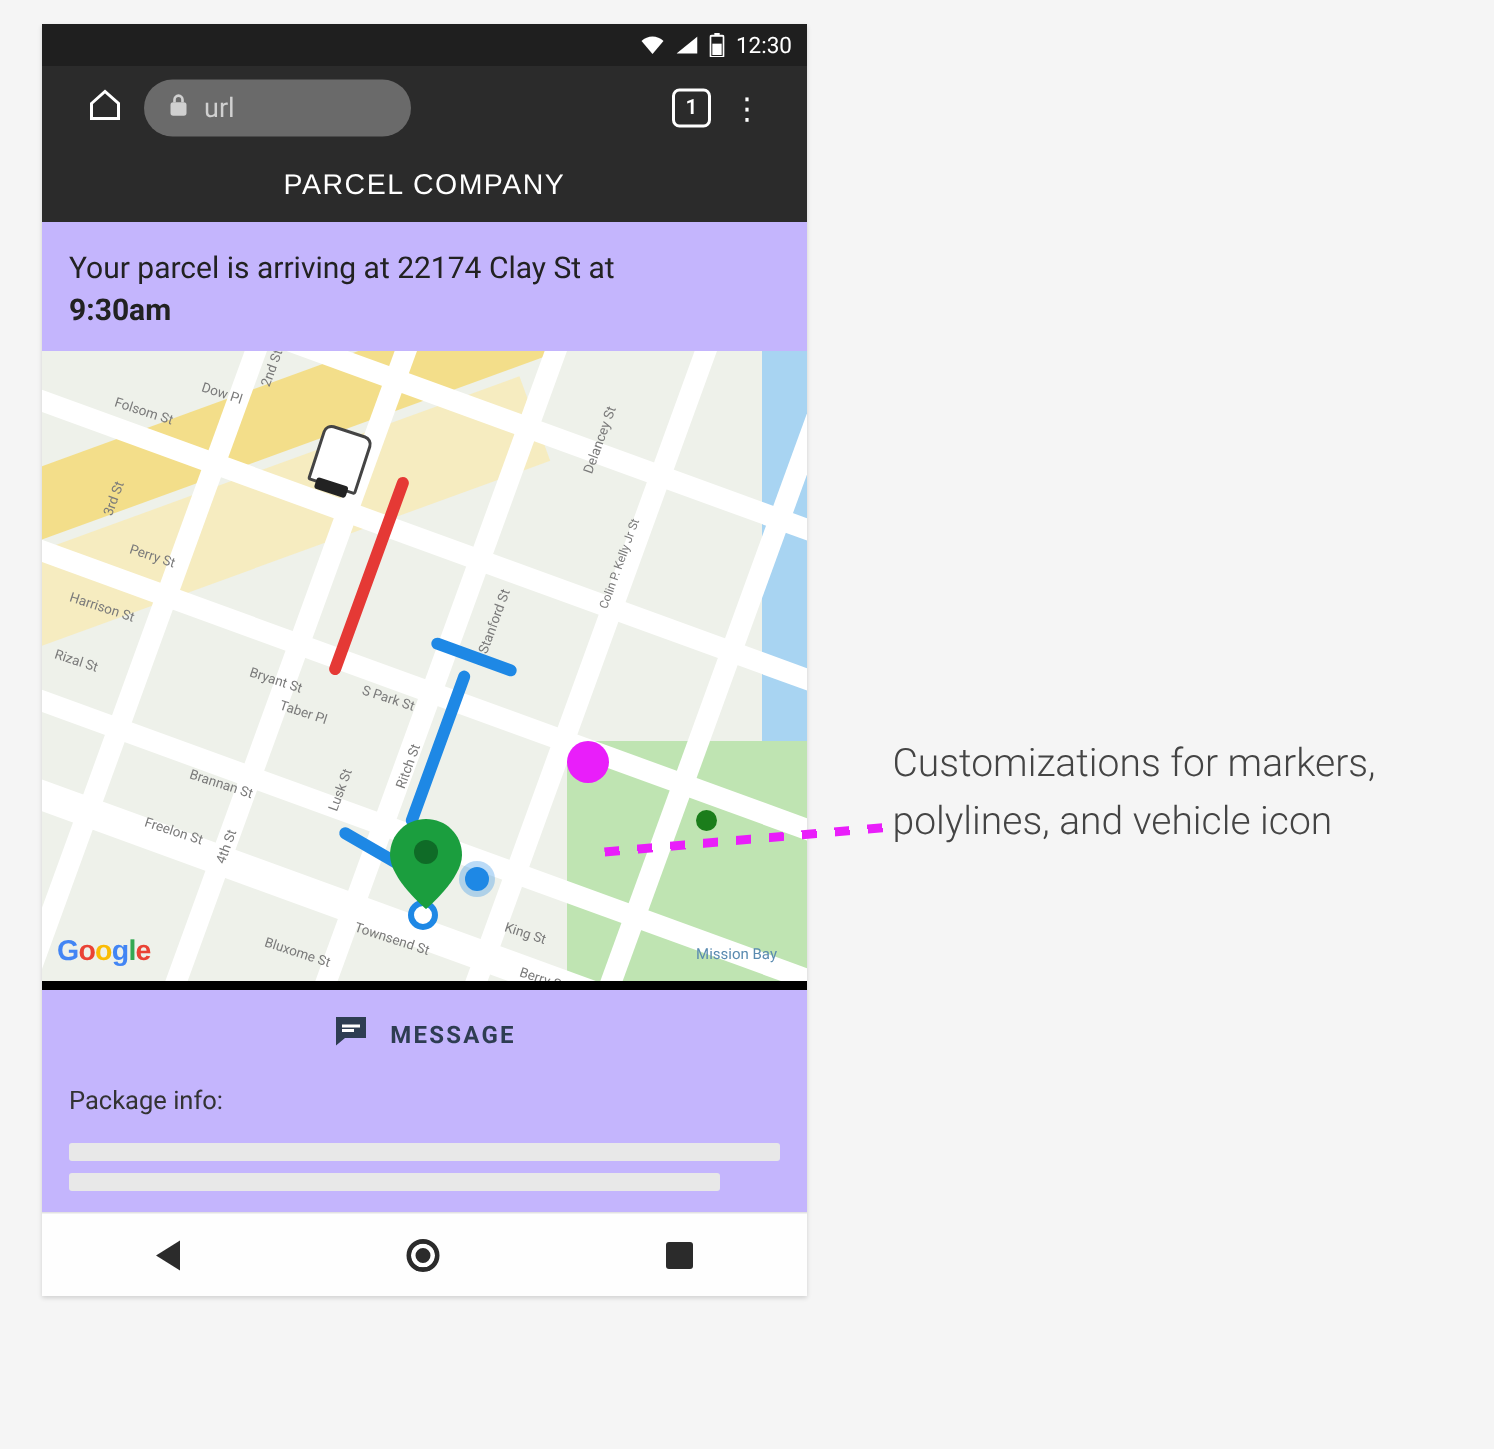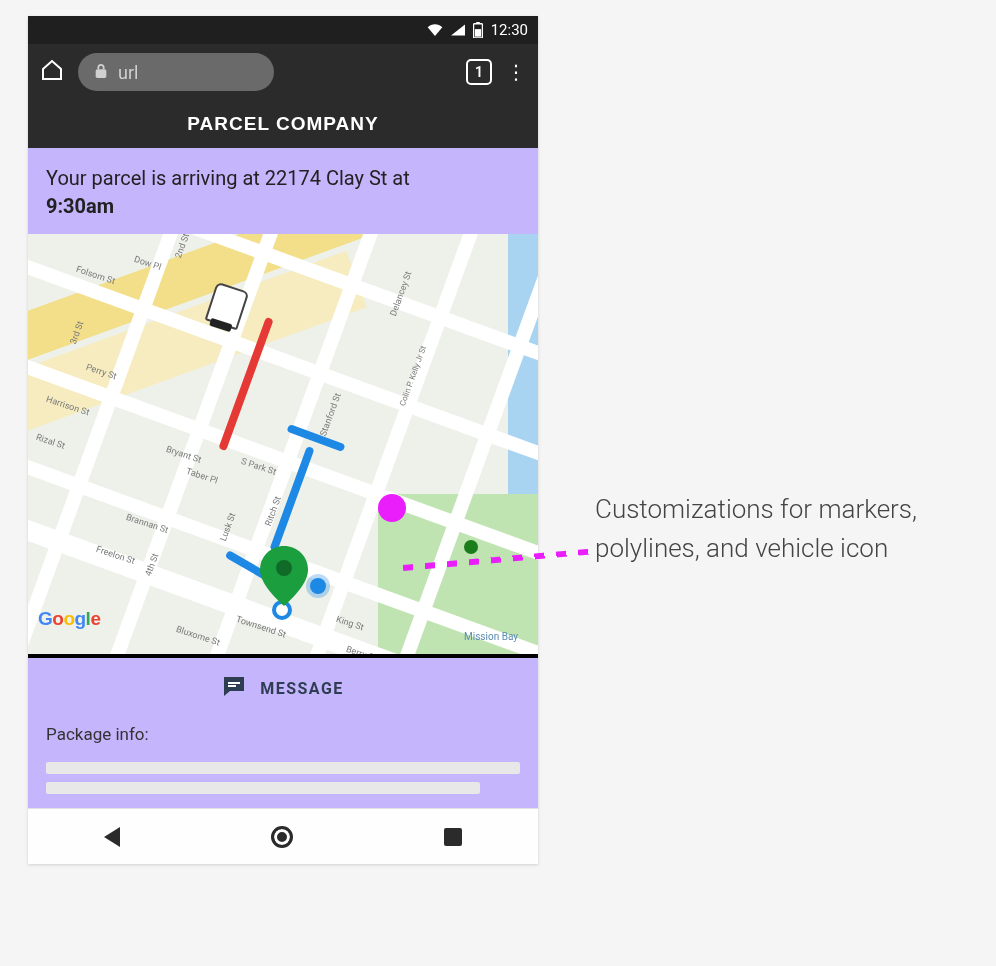--- a/index.html
+++ b/index.html
@@ -28,21 +28,21 @@
     padding: 0 10px;
     font-size: 15px;
     gap: 8px;
   }
   .statusbar svg { display:block; }
   .browser-bar {
     background: #2b2b2b;
     display: flex;
     align-items: center;
     height: 56px;
-    padding: 0 12px;
+    padding: 0 30px;
     gap: 14px;
   }
   .url-pill {
     flex: 1;
     height: 38px;
     background: #6a6a6a;
     border-radius: 19px;
     display: flex;
     align-items: center;
     padding: 0 16px;
@@ -65,21 +65,21 @@
   }
   .kebab { color: #fff; font-size: 20px; line-height: 1; }
   .title-band {
     background: #2b2b2b;
     color: #fff;
     text-align: center;
     height: 48px;
     display: flex;
     align-items: center;
     justify-content: center;
-    font-weight: 700;
+    font-weight: 400;
     letter-spacing: 1px;
     font-size: 19px;
     font-family: "Arial Narrow", Arial, sans-serif;
   }
   .eta {
     padding: 16px 18px 14px;
     font-size: 20px;
     color: #222;
     line-height: 1.4;
   }
@@ -91,21 +91,21 @@
     overflow: hidden;
   }
   
   .map .park { position:absolute; right:0; bottom:0; width:160px; height:160px; background:#bfe4b2; }
   .map .water { position:absolute; right:0; top:0; width:30px; height:260px; background:#a8d4f2; }
   .map .freeway { position:absolute; left:-40px; top:20px; width:400px; height:46px; background:#f7d24a; transform: rotate(-20deg); opacity:0.6;}
   .map .freeway2 { position:absolute; left:-40px; top:80px; width:380px; height:60px; background:#fbe9a3; transform: rotate(-20deg); opacity:0.6;}
   .map .road { position:absolute; background:#fff; }
   .street-label { position:absolute; font-size:9px; color:#7a7a7a; transform-origin:left top; white-space:nowrap; }
   .google-logo {
-    position:absolute; left:10px; bottom:24px;
+    position:absolute; left:10px; bottom:8px;
     font-size:19px; font-weight:700;
     font-family: Arial, sans-serif;
     letter-spacing: -0.5px;
   }
   .google-logo span:nth-child(1){color:#4285F4}
   .google-logo span:nth-child(2){color:#EA4335}
   .google-logo span:nth-child(3){color:#FBBC05}
   .google-logo span:nth-child(4){color:#4285F4}
   .google-logo span:nth-child(5){color:#34A853}
   .google-logo span:nth-child(6){color:#EA4335}
@@ -173,21 +173,21 @@
   .dest-ring {
     position:absolute; left:244px; bottom:34px;
     width:20px; height:20px; border:4px solid #1E88E5; border-radius:50%; background:#fff;
   }
   .magenta-dot {
     position:absolute; left:350px; top:260px;
     width:28px; height:28px; background:#E91EFA; border-radius:50%;
   }
   .actions {
     display:flex;
-    border-top:4px solid #000000;
+    border-top:6px solid #000000;
     height: 64px;
   }
   .action {
     flex:1;
     display:flex;
     align-items:center;
     justify-content:center;
     gap:14px;
     color:#2E3D52;
     font-weight:700;

